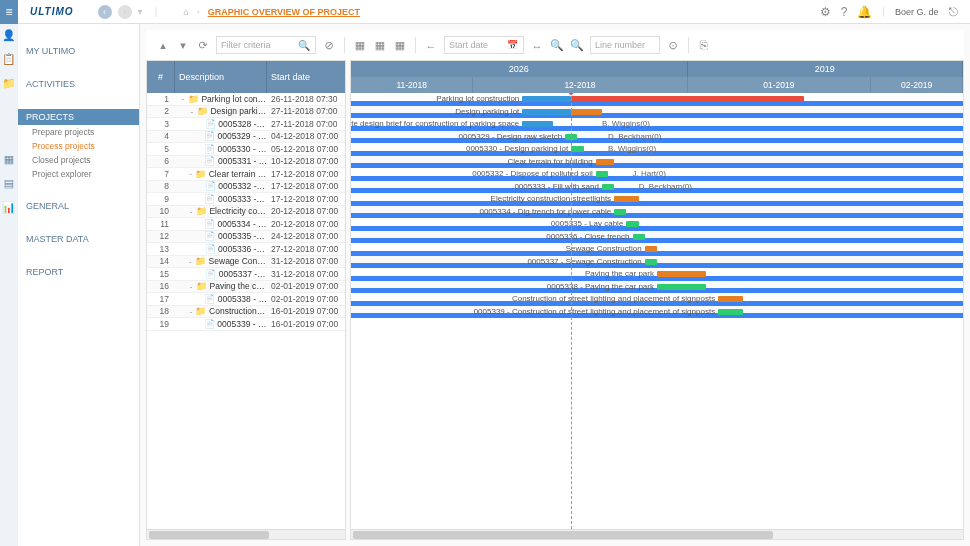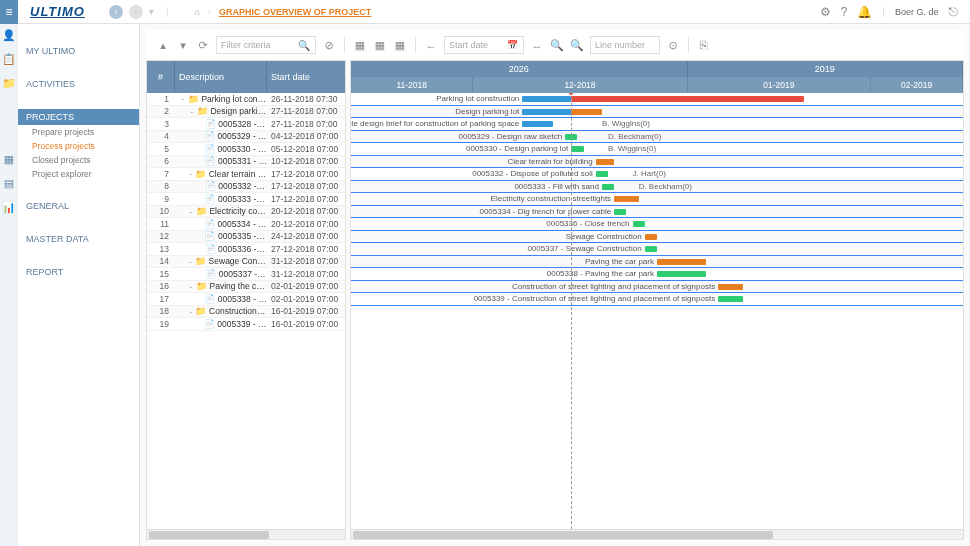--- a/index.html
+++ b/index.html
@@ -1,20 +1,20 @@
 <!DOCTYPE html>
 <html><head>
 <meta charset="utf-8">
 <style>
 * { box-sizing: border-box; margin: 0; padding: 0; font-family: Arial, sans-serif; }
 body { width: 970px; height: 546px; overflow: hidden; background: #f5f5f5; font-size: 10px; color: #333; }
 
 .topbar { height: 24px; background: #fff; display: flex; align-items: center; border-bottom: 1px solid #e0e0e0; }
 .hamburger { width: 18px; height: 24px; background: #5a8db8; color: #fff; display: flex; align-items: center; justify-content: center; font-size: 12px; }
-.logo { color: #0b4d8c; font-weight: bold; font-size: 13px; letter-spacing: 1px; margin-left: 12px; font-style: italic; text-decoration: underline; }
+.logo { color: #0b4d8c; font-weight: bold; font-size: 10px; letter-spacing: 1px; margin-left: 12px; font-style: italic; }
 .nav-arrows { margin-left: 24px; display: flex; gap: 6px; align-items: center; }
 .circle-btn { width: 14px; height: 14px; border-radius: 50%; background: #b0c4d8; color: #fff; display: flex; align-items: center; justify-content: center; font-size: 9px; }
 .circle-btn.disabled { background: #e0e0e0; color: #ccc; }
 .breadcrumb { margin-left: 20px; display: flex; align-items: center; gap: 8px; font-size: 9px; }
 .bc-home { color: #888; }
 .bc-title { color: #e67e22; font-weight: bold; text-decoration: underline; }
 .topbar-right { margin-left: auto; display: flex; align-items: center; gap: 10px; padding-right: 12px; color: #888; }
 .topbar-right .icn { font-size: 12px; cursor: pointer; }
 .user-name { font-size: 9px; color: #666; }
 
@@ -58,21 +58,21 @@
 
 .gantt-pane { flex: 1; background: #fff; border: 1px solid #e0e0e0; display: flex; flex-direction: column; position: relative; }
 .gantt-head { background: #6b8fb0; color: #fff; font-size: 9px; }
 .gh-years { display: flex; height: 16px; }
 .gh-year { display: flex; align-items: center; justify-content: center; border-right: 1px solid #5a7a9a; }
 .gh-months { display: flex; height: 16px; background: #7a9bb8; }
 .gh-month { display: flex; align-items: center; justify-content: center; border-right: 1px solid #6b8aa8; font-size: 8.5px; }
 .gantt-body { flex: 1; position: relative; overflow: hidden; }
 .today-line { position: absolute; top: 0; bottom: 0; border-left: 1px dashed #999; z-index: 5; }
 .today-dot { position: absolute; width: 6px; height: 6px; border-radius: 50%; background: #e74c3c; border: 1px solid #fff; z-index: 6; }
-.grow2 { height: 12.5px; position: relative; border-bottom: 1px solid #3b82f6; }
+.grow2 { height: 12.5px; position: relative; border-bottom: 5px solid #3b82f6; }
 .grow2:nth-child(even) { background: #fafafa; }
 .glabel { position: absolute; font-size: 8px; color: #555; top: 1px; white-space: nowrap; text-align: right; }
 .gbar { position: absolute; height: 6px; top: 3px; border-radius: 1px; }
 .gbar.blue { background: #3498db; }
 .gbar.orange { background: #e67e22; }
 .gbar.red { background: #e74c3c; }
 .gbar.green { background: #2ecc71; }
 .gres { position: absolute; font-size: 8px; color: #666; top: 1px; white-space: nowrap; }
 .scroll-h { height: 10px; background: #f0f0f0; border-top: 1px solid #ddd; position: relative; }
 .scroll-thumb { position: absolute; height: 8px; background: #ccc; top: 1px; border-radius: 2px; }
@@ -420,20 +420,24 @@
             </div>
             <div class="grow2">
               <div class="glabel" style="right: 57.5%;">Electricity construction streetlights</div>
               <div class="gbar orange" style="left: 43%; width: 4%;"></div>
             </div>
             <div class="grow2">
               <div class="glabel" style="right: 57.5%;">0005334 - Dig trench for power cable</div>
               <div class="gbar green" style="left: 43%; width: 2%;"></div>
             </div>
             <div class="grow2">
+              <div class="glabel" style="right: 55.5%;">0005335 - Lay cable</div>
+              <div class="gbar green" style="left: 45%; width: 2%;"></div>
+            </div>
+            <div class="grow2">
               <div class="glabel" style="right: 54.5%;">0005336 - Close trench</div>
               <div class="gbar green" style="left: 46%; width: 2%;"></div>
             </div>
             <div class="grow2">
               <div class="glabel" style="right: 52.5%;">Sewage Construction</div>
               <div class="gbar orange" style="left: 48%; width: 2%;"></div>
             </div>
             <div class="grow2">
               <div class="glabel" style="right: 52.5%;">0005337 - Sewage Construction</div>
               <div class="gbar green" style="left: 48%; width: 2%;"></div>

